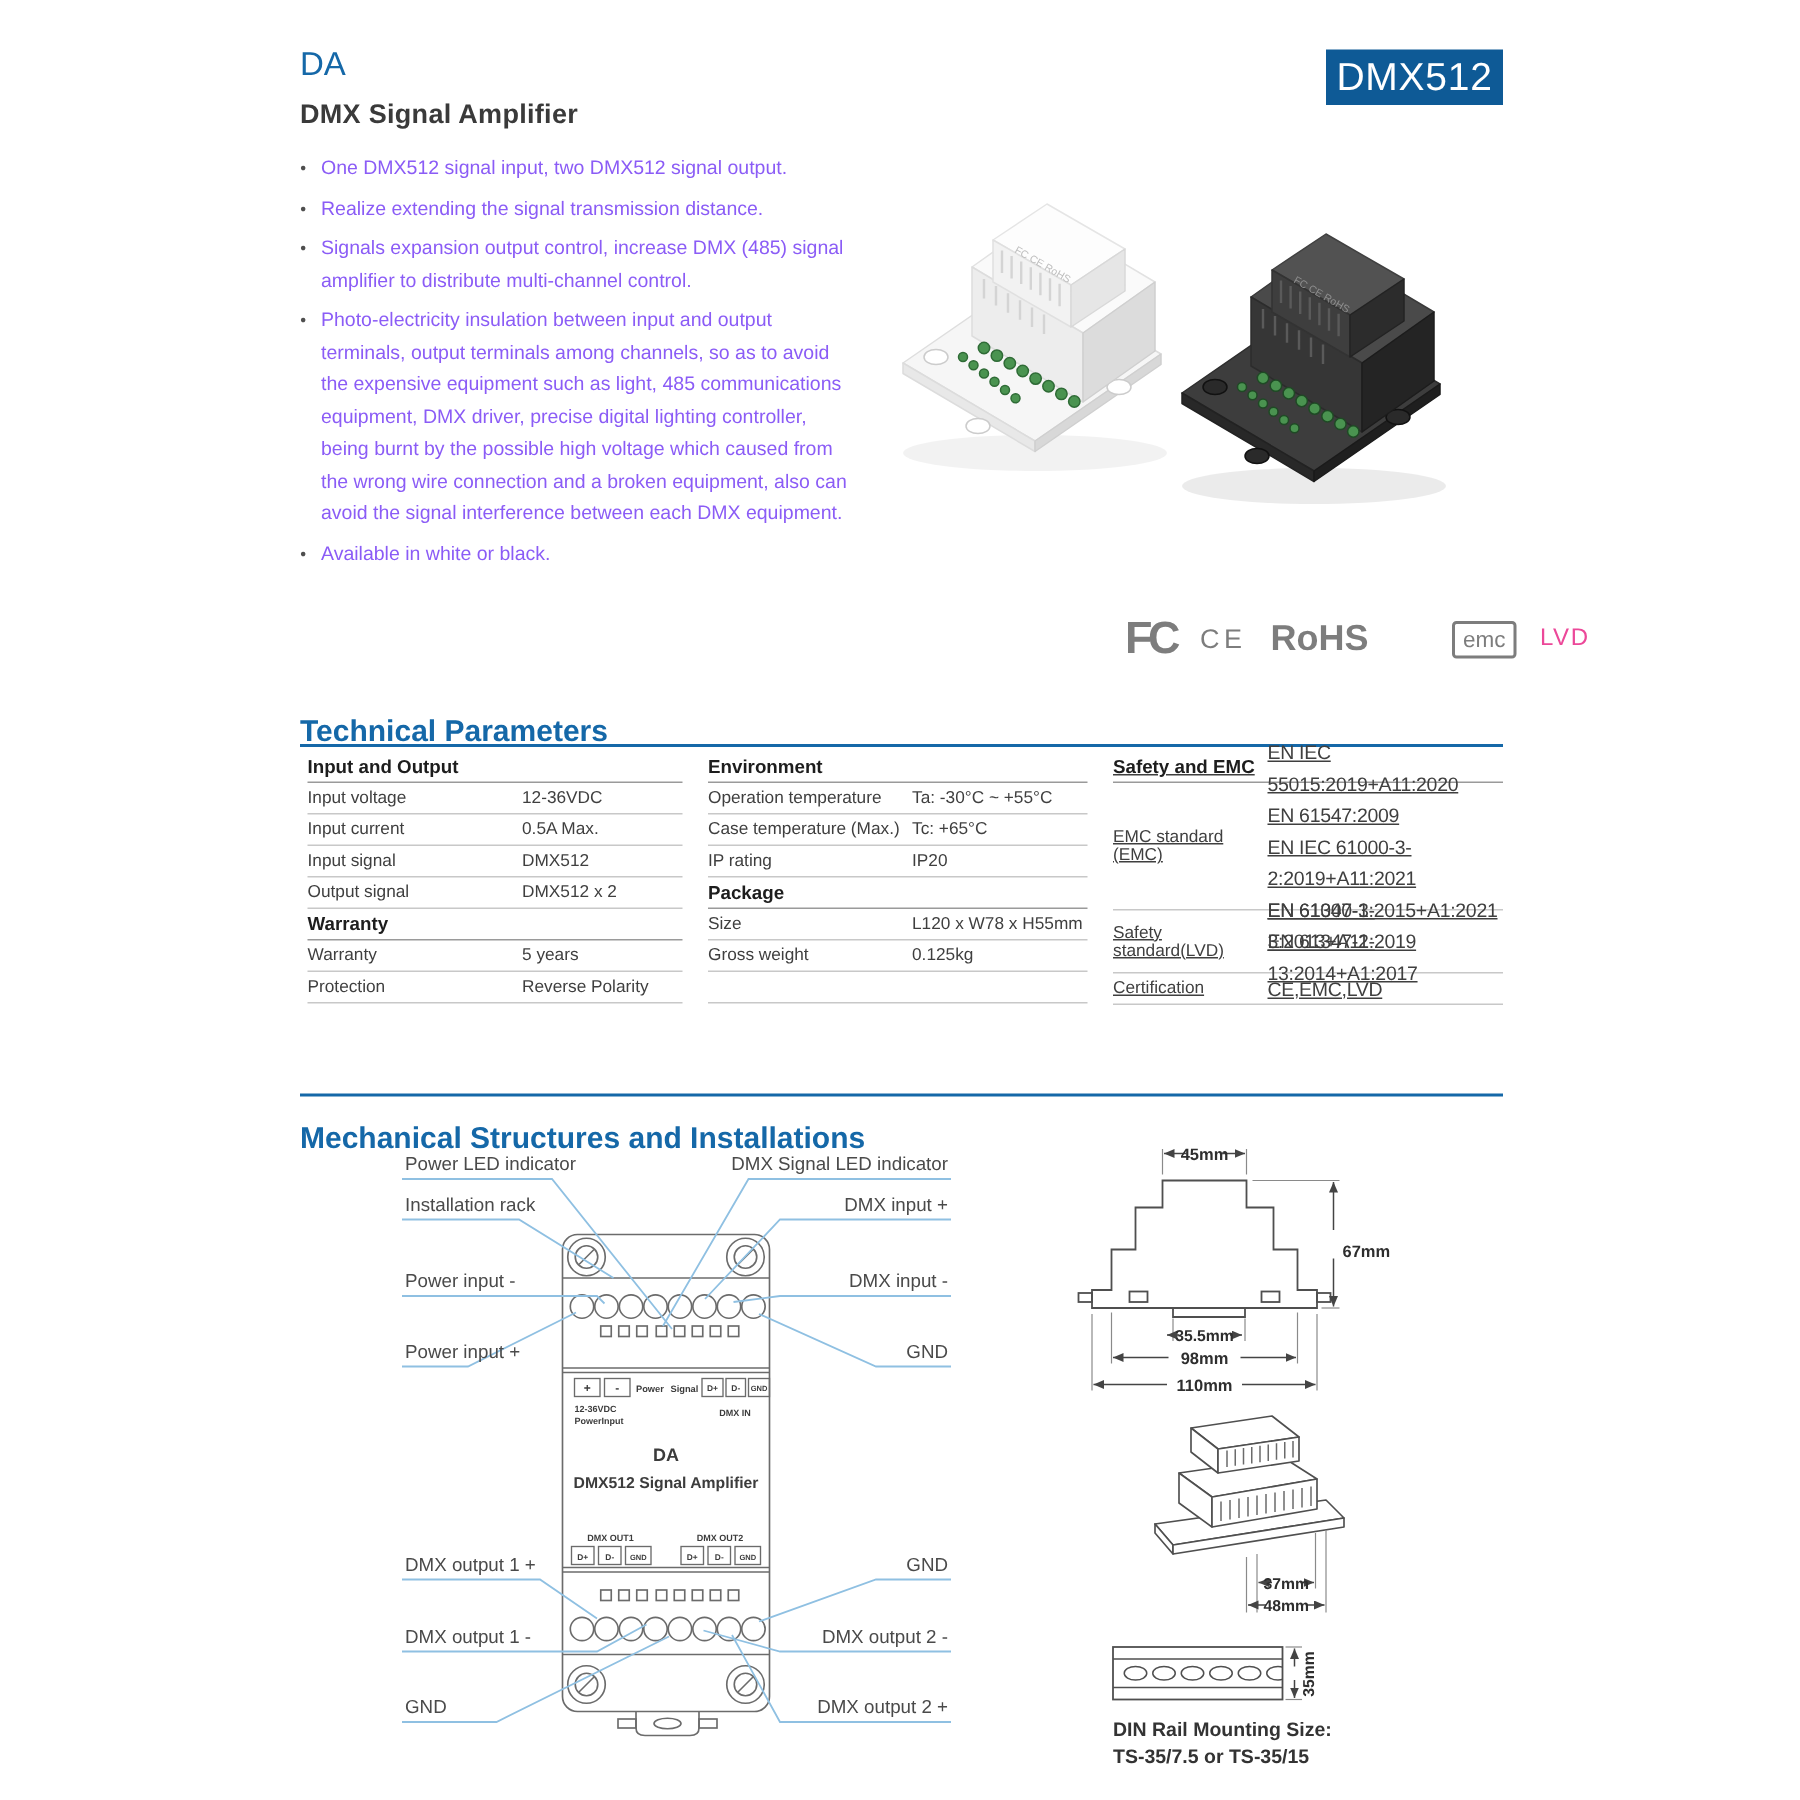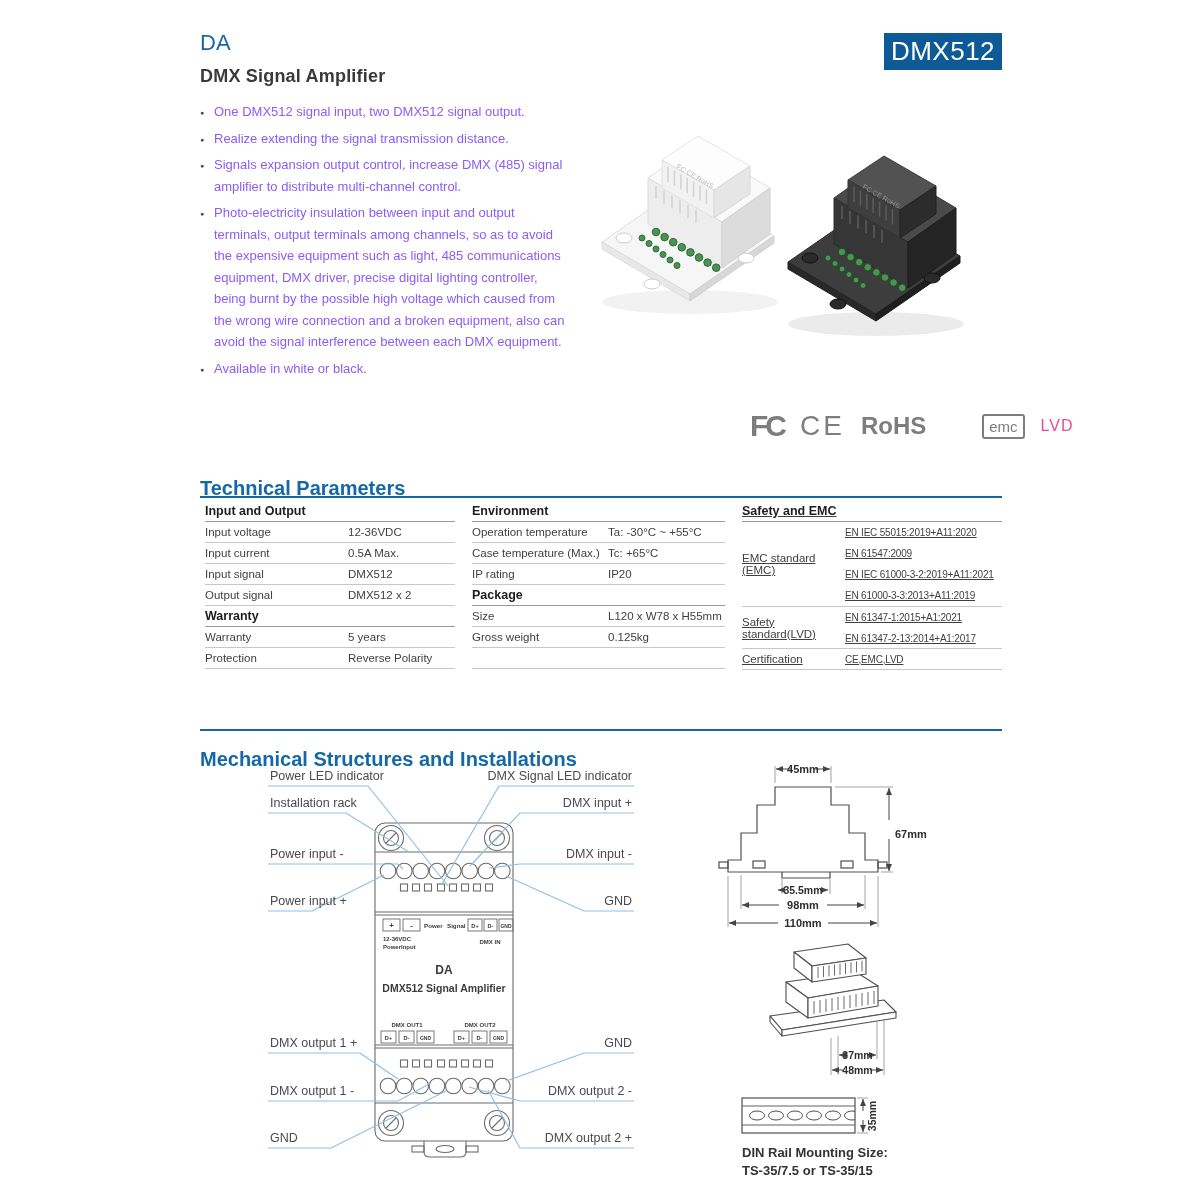--- a/index.html
+++ b/index.html
@@ -15,21 +15,21 @@
 
   
   .features{left:200px;top:101px;width:370px;margin:0;padding:0;list-style:none;}
   .features li{position:relative;padding-left:14px;margin:0 0 5px 0;
                font-size:13px;line-height:21.5px;color:#8b5cf6;}
   .features li::before{content:"\25CF";position:absolute;left:0;top:1px;font-size:7px;color:#4f4f4f;}
 
   
   .certs{left:750px;top:404px;width:256px;height:44px;display:flex;align-items:center;gap:16px;color:#7d7d7d;}
   .cert-fcc{font-size:30px;font-weight:bold;letter-spacing:-3px;}
-  .cert-ce{font-size:28px;letter-spacing:3px;}
+  .cert-ce{font-size:18px;letter-spacing:3px;}
   .cert-rohs{font-size:24px;font-weight:bold;}
   .cert-emc{font-size:15px;border:2px solid #7d7d7d;border-radius:3px;padding:0 5px;line-height:21px;margin-left:40px;}
   .cert-lvd{font-size:16px;color:#ec4899;letter-spacing:1px;}
 
   
   .sec-head{font-size:20px;font-weight:bold;color:#1568a8;}
   .sec-rule{height:0;border:none;border-top:2px solid #1568a8;margin:0;width:802px;}
 
   
   .tp-table{left:200px;top:501px;width:802px;height:168px;font-size:11.5px;color:#3f3f3f;}
@@ -37,21 +37,21 @@
   .tpcol1{left:5px;width:250px;}
   .tpcol2{left:272px;width:253px;}
   .tpcol3{left:542px;width:260px;text-decoration:underline;}
   .tr{height:20px;border-bottom:1px solid #c8c8c8;display:flex;align-items:center;}
   .tr.head{font-weight:bold;font-size:12.5px;color:#1d1d1d;border-bottom:1px solid #9a9a9a;}
   .tl{width:143px;flex:none;}
   .tpcol2 .tl{width:136px;}
   .tv{flex:1;}
   .tr3{border-bottom:1px solid #c8c8c8;display:flex;align-items:center;}
   .tl3{width:103px;flex:none;}
-  .tv3{flex:1;font-size:10px;letter-spacing:-.2px;}
+  .tv3{flex:1;font-size:13px;letter-spacing:-.2px;}
   .tv3 div{line-height:21px;}
 
   svg{display:block;}
   svg text{font-family:"Liberation Sans",sans-serif;}
 </style>
 </head>
 <body>
 
 <div class="page">
 

